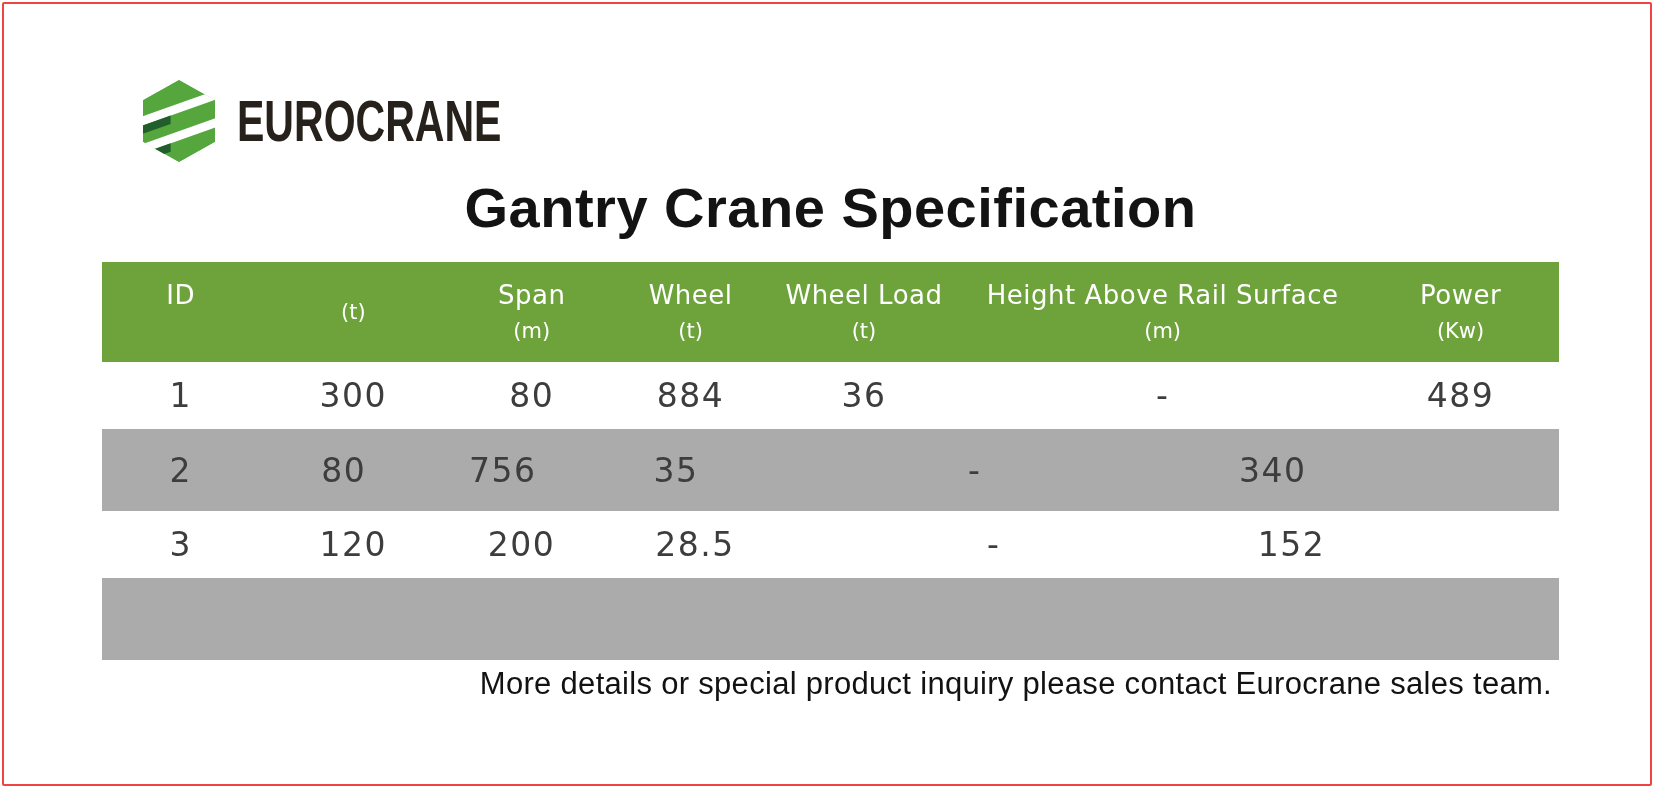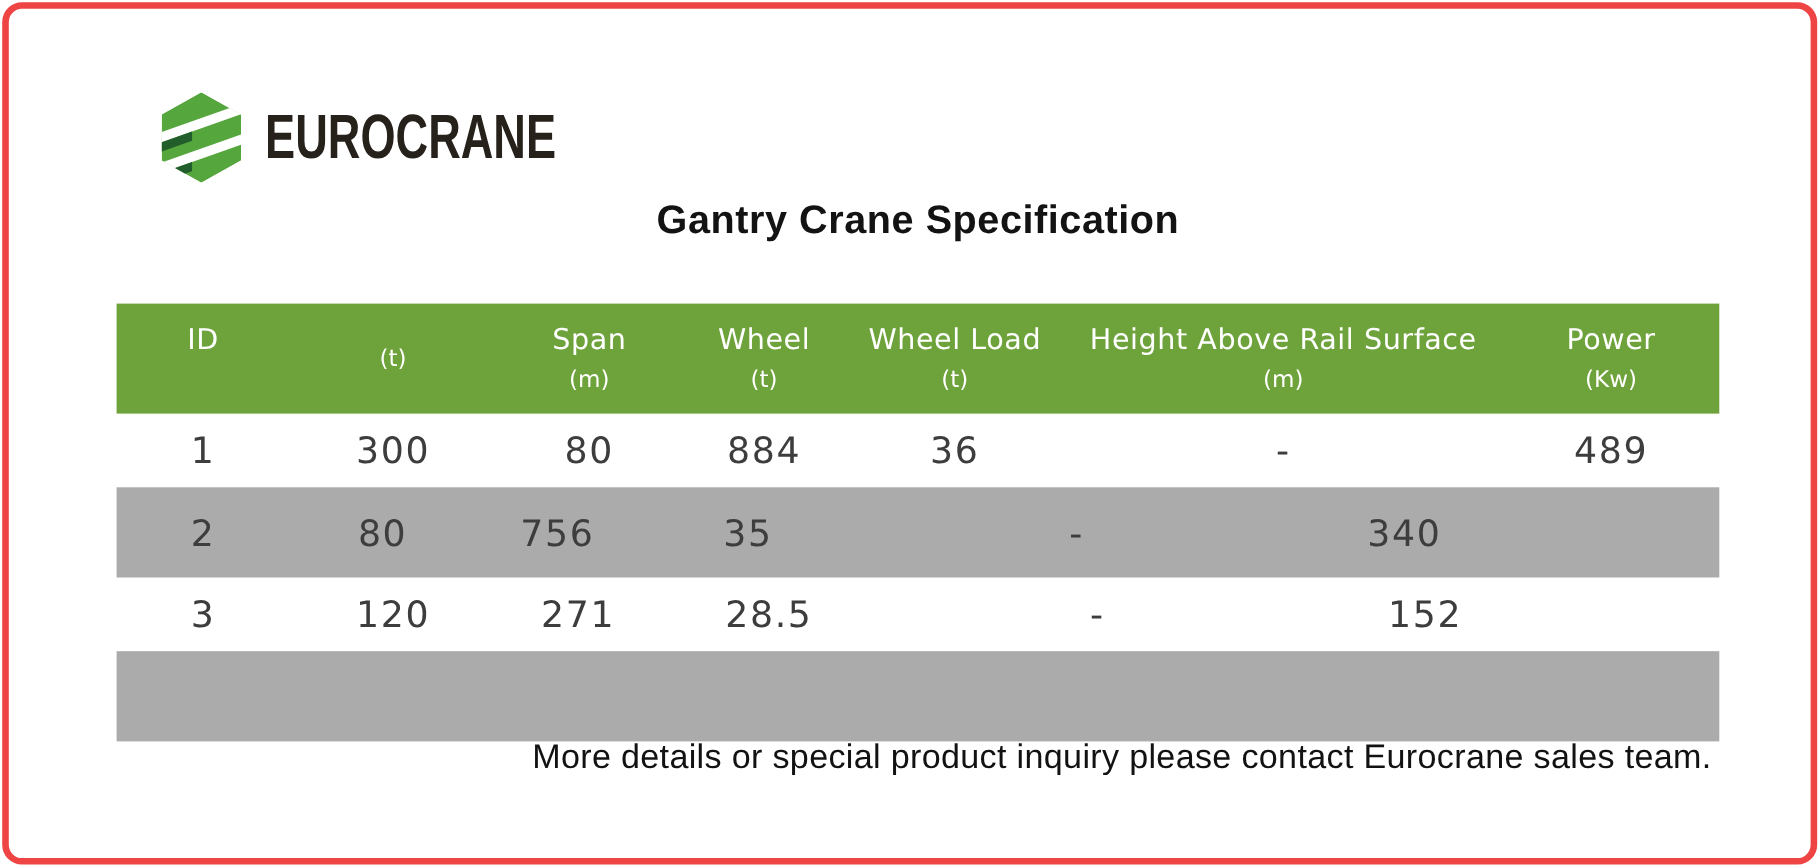--- a/index.html
+++ b/index.html
@@ -1,30 +1,30 @@
 <!DOCTYPE html>
 <html style="--header-bg: #6EA33C; --header-fg: #FFFFFF; --stripe-bg: #ABABAB;"><head>
 <meta charset="utf-8">
 <style>
   html,body{margin:0;padding:0;background:#ffffff;}
   body{width:1654px;height:788px;position:relative;font-family:"Liberation Sans",sans-serif;overflow:hidden;}
-  .card{position:absolute;inset:2px;background:#fff;border:6px solid #ef4444;border-radius:18px;}
+  .card{position:absolute;inset:2px;background:#fff;border:2px solid #ef4444;border-radius:2px;}
 
   
   .logo-row{position:absolute;left:133px;top:74px;display:flex;align-items:center;height:86px;}
   .hex-svg{width:84px;height:84px;display:block;}
   .brand{font-weight:bold;font-size:57px;line-height:1;color:#27211c;letter-spacing:0px;
          transform:scaleX(0.72);transform-origin:left center;margin-left:16px;white-space:nowrap;}
 
   
   .title{position:absolute;left:98px;top:171px;width:1457px;text-align:center;
-         font-weight:bold;font-size:36px;color:#131313;letter-spacing:0.5px;}
+         font-weight:bold;font-size:56px;color:#131313;letter-spacing:0.5px;}
 
   
-  .spec-table{position:absolute;left:98px;top:258px;width:1457px;margin-top:10px;}
+  .spec-table{position:absolute;left:98px;top:258px;width:1457px;}
   .thead{display:flex;height:100px;background:var(--header-bg,#6EA33C);color:var(--header-fg,#fff);}
   .th{display:flex;flex-direction:column;align-items:center;justify-content:center;gap:9px;}
   .th-label{font-family:"DejaVu Sans",sans-serif;font-size:26px;letter-spacing:0.5px;}
   .th-unit{font-family:"DejaVu Sans",sans-serif;font-size:21px;min-height:25px;}
   .tr{display:flex;align-items:center;}
   .tr-white{height:67px;background:transparent;}
   .tr-gray{height:82px;background:var(--stripe-bg,#ABABAB);}
   .td{text-align:center;font-family:"DejaVu Sans",sans-serif;font-size:33px;color:#3d3d3d;letter-spacing:1.5px;}
 
   .col-0{width:10.8%}.col-1{width:12.9%}.col-2{width:11.6%}.col-3{width:10.2%}
@@ -105,21 +105,21 @@
           <div class="td col-0">2</div>
           <div class="td col-2">80</div>
           <div class="td col-3">756</div>
           <div class="td col-4">35</div>
           <div class="td col-5">-</div>
           <div class="td col-6">340</div>
         </div>
         <div class="tr tr-white">
           <div class="td col-0">3</div>
           <div class="td col-1">120</div>
-          <div class="td col-3">271</div>
+          <div class="td col-3">200</div>
           <div class="td col-4">28.5</div>
           <div class="td col-5">-</div>
           <div class="td col-6">152</div>
         </div>
         <div class="tr tr-gray">
           <div class="td col-0"></div>
           <div class="td col-1"></div>
           <div class="td col-2"></div>
           <div class="td col-3"></div>
           <div class="td col-4"></div>

